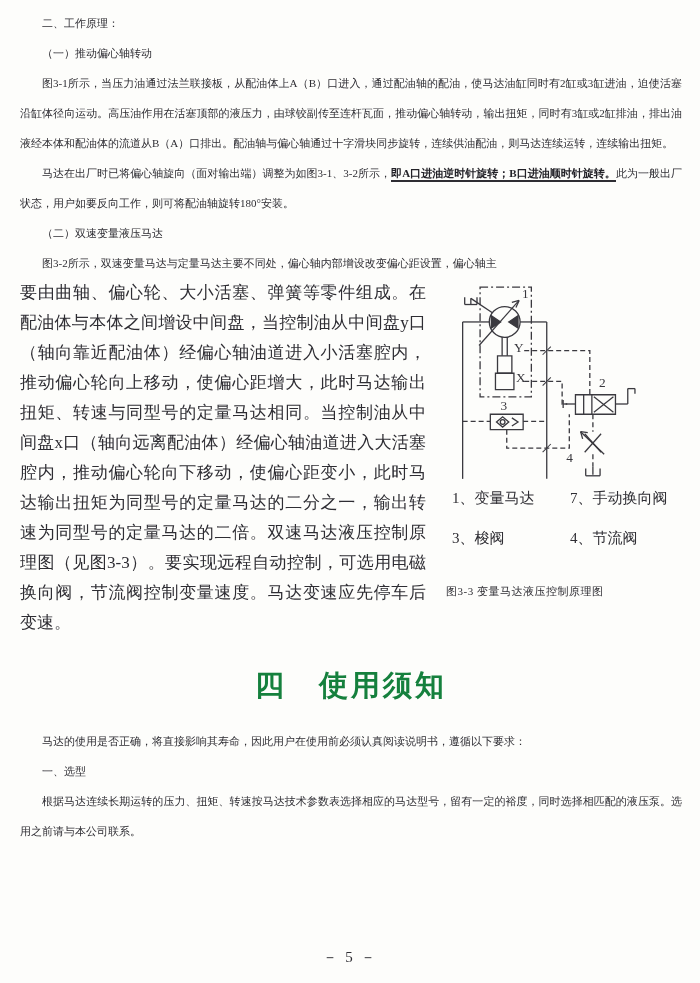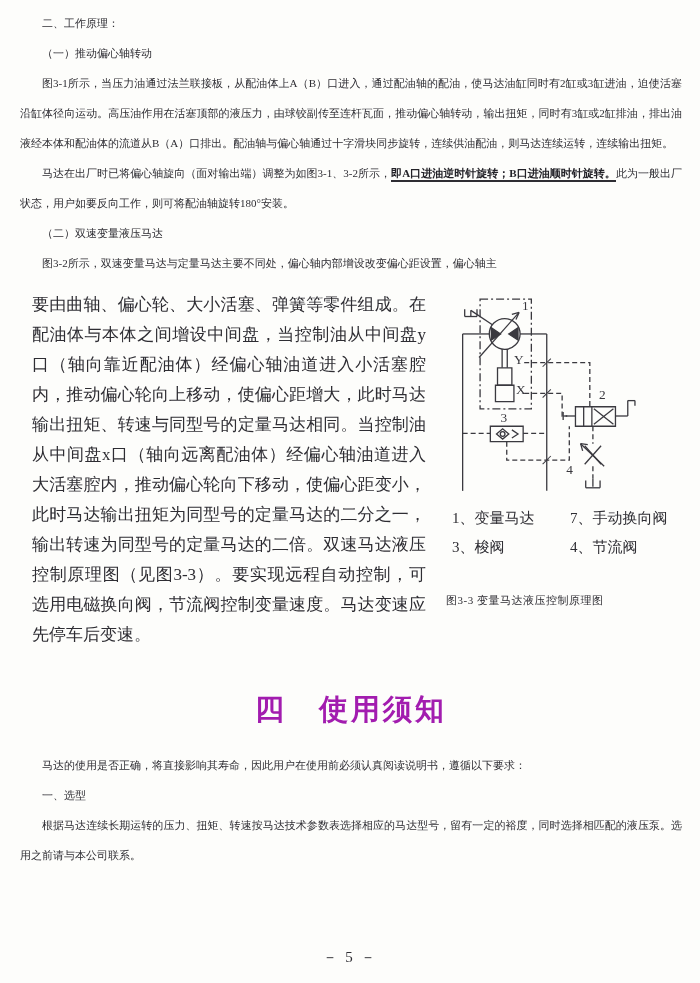--- a/index.html
+++ b/index.html
@@ -33,42 +33,42 @@
   .wrap-section::after{content:"";display:block;clear:both;}
   .figure-block{
     float:right;
     width:244px;
     margin:6px 0 4px 12px;
   }
   .schematic{display:block;margin:0 0 2px 6px;}
   .legend{
     display:grid;
     grid-template-columns:118px 1fr;
-    row-gap:9px;
+    row-gap:20px;
     font-size:15px;
     line-height:20px;
-    margin:12px 0 0 14px;
+    margin:4px 0 0 14px;
   }
   .fig-caption{
     margin:36px 0 0 8px;
     font-size:11px;
     letter-spacing:.5px;
   }
   .left-col{
     font-size:17px;
     line-height:30px;
-    margin:12px;
+    margin:0;
   }
   .big-heading{
     margin:28px 0 20px 0;
     text-align:center;
     font-size:29px;
     font-weight:bold;
     letter-spacing:3px;
-    color:#a21caf;
+    color:#15803d;
     font-family:Liberation Mono, monospace;
   }
   .page-number{
     position:absolute;
     bottom:16px;left:0;right:0;
     text-align:center;
     font-size:15px;
     letter-spacing:2px;
   }
   svg line,svg path,svg rect,svg circle,svg polygon,svg polyline{vector-effect:non-scaling-stroke;}

